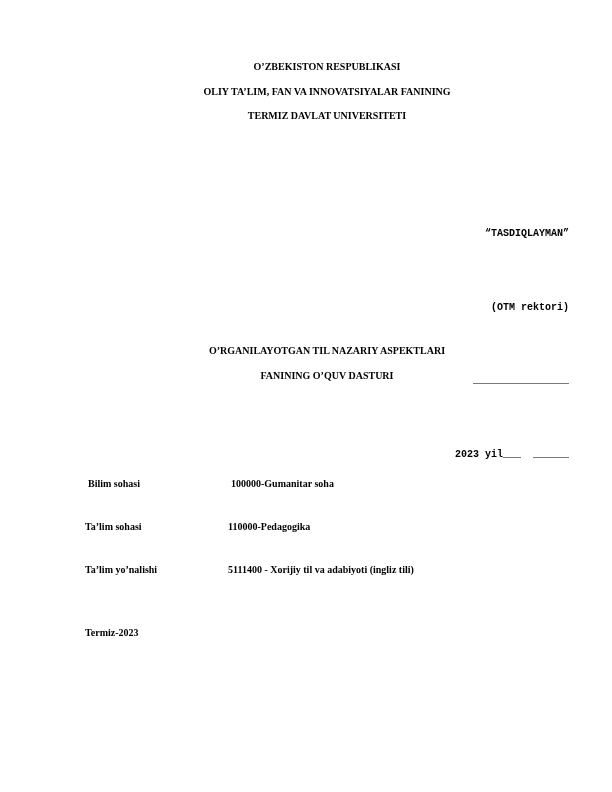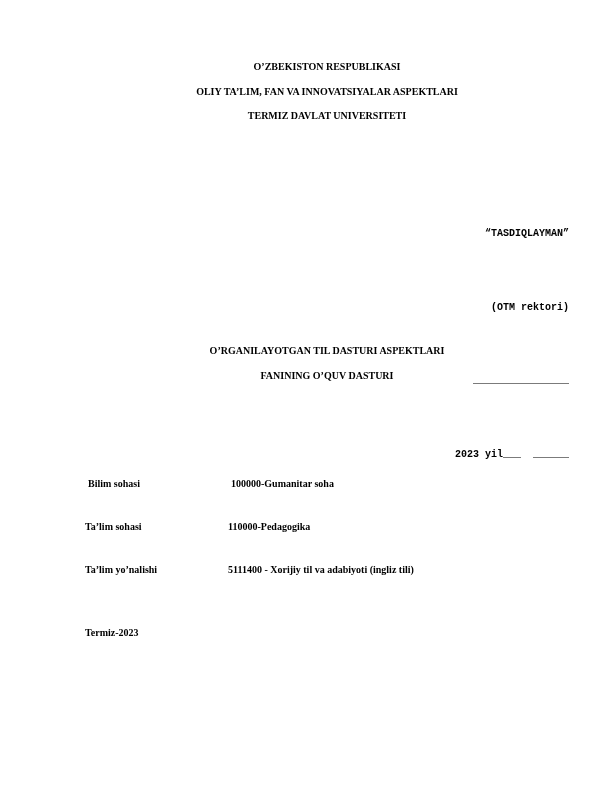--- a/index.html
+++ b/index.html
@@ -82,33 +82,33 @@
   }
 </style>
 </head>
 <body>
 
 <div class="page">
   <div class="content">
 
     <div class="header">
       <div>O’ZBEKISTON RESPUBLIKASI</div>
-      <div>OLIY TA’LIM, FAN VA INNOVATSIYALAR ASPEKTLARI</div>
+      <div>OLIY TA’LIM, FAN VA INNOVATSIYALAR FANINING</div>
       <div>TERMIZ DAVLAT UNIVERSITETI</div>
     </div>
 
     <div class="approval">
       <div>“TASDIQLAYMAN”</div>
       <div>(OTM rektori)</div>
       <div>________________</div>
       <div>2023 yil___  ______</div>
     </div>
 
     <div class="doc-title">
-      <div>O’RGANILAYOTGAN TIL DASTURI ASPEKTLARI</div>
+      <div>O’RGANILAYOTGAN TIL NAZARIY ASPEKTLARI</div>
       <div>FANINING O’QUV DASTURI</div>
     </div>
 
     <div class="fields">
       <div class="field-row">
         <span class="field-label">Bilim sohasi</span>
         <span class="field-value">100000-Gumanitar soha</span>
       </div>
       <div class="field-row">
         <span class="field-label">Ta’lim sohasi</span>

